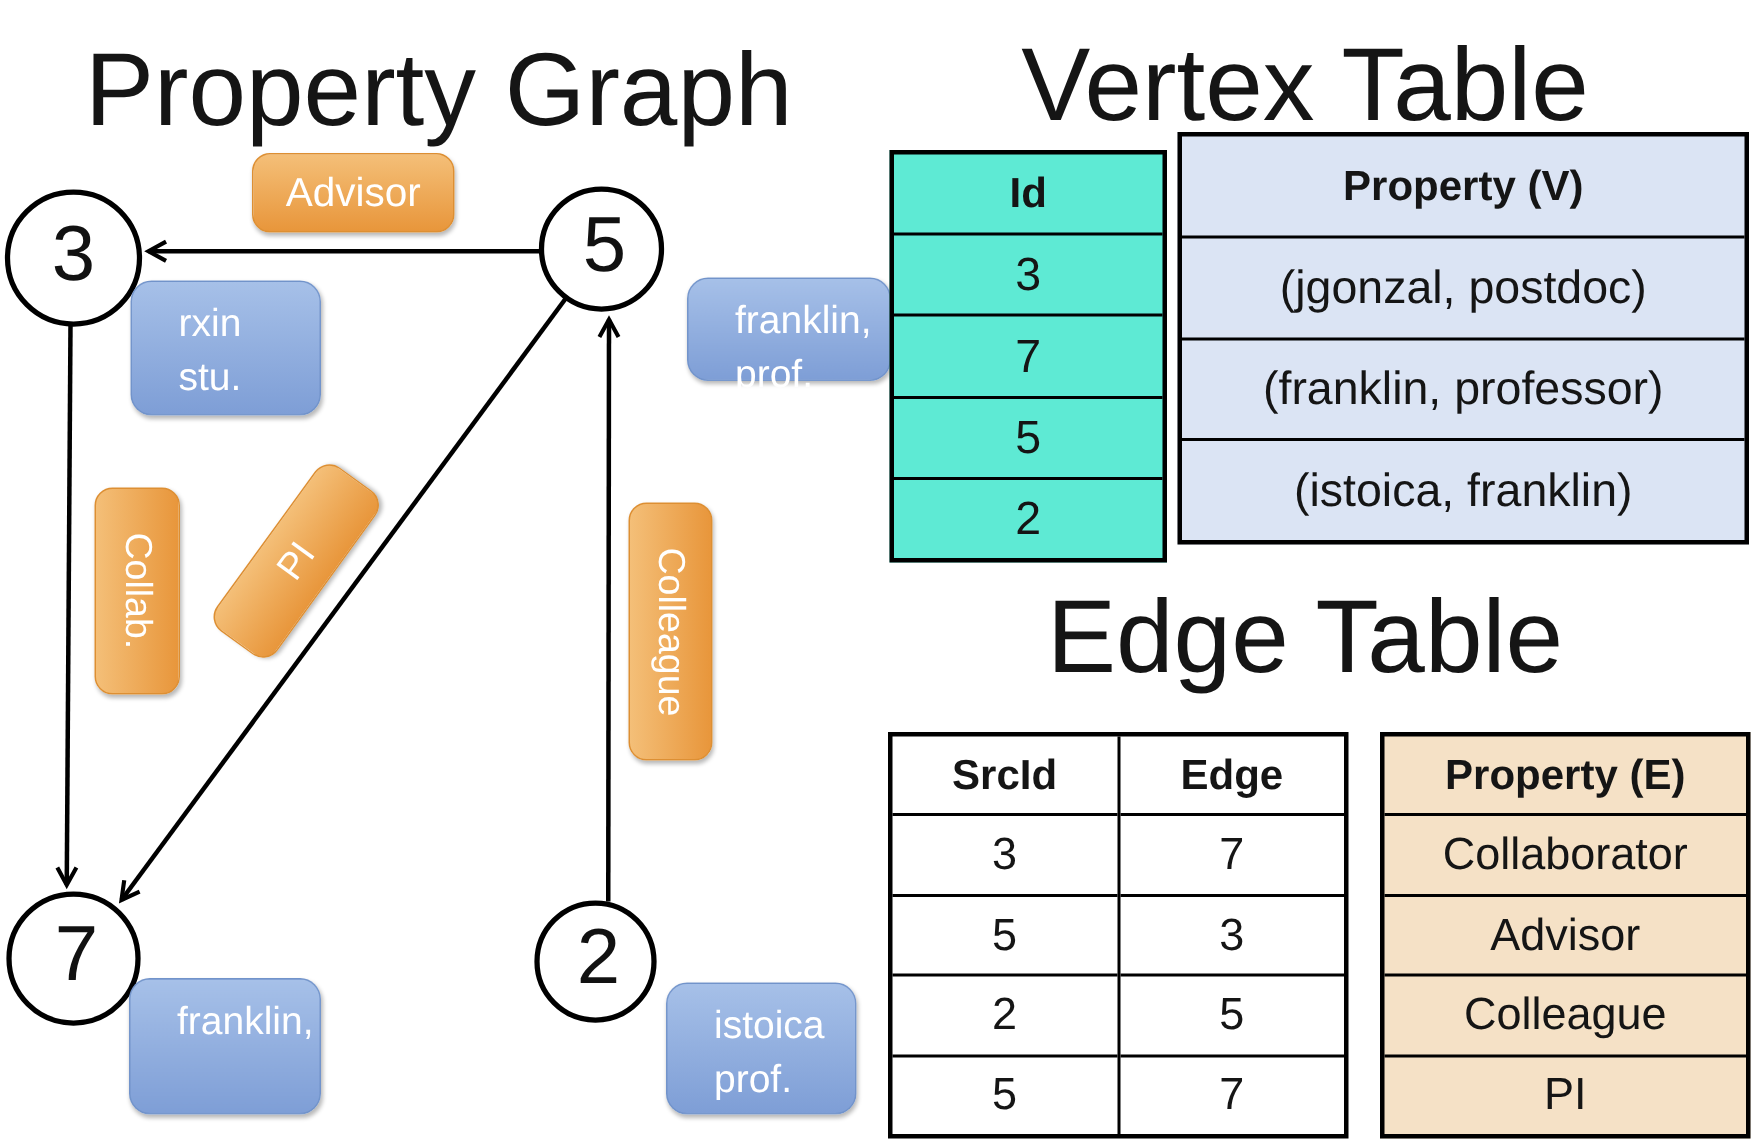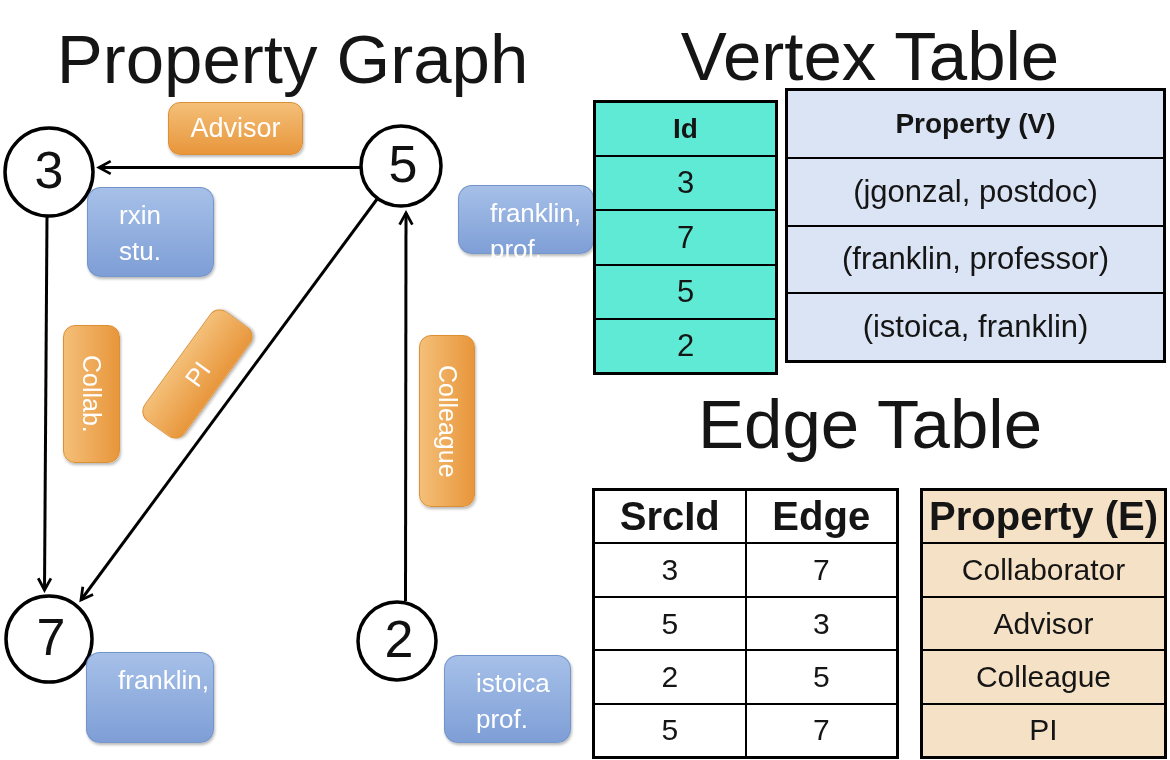--- a/index.html
+++ b/index.html
@@ -55,21 +55,21 @@
   #vt-prop { left:785px; top:88px; width:381px; height:275px;
              background:var(--vertex-fill,#dbe4f4); }
 
   #et-ids  { left:592px; top:488px; width:307px; height:271px;
              border:3px solid #000; position:absolute; display:flex; flex-direction:row; background:#fff; color:#151515; }
   .et-col  { display:flex; flex-direction:column; flex:1; }
   .et-col.dst { border-left:2px solid #000; }
   #et-prop { left:920px; top:488px; width:247px; height:271px;
              background:var(--edge-fill,#f5e1c6); }
   #et-ids .trow, #et-prop .trow { font-size:30px; }
-  #et-ids .trow.th, #et-prop .trow.th { font-size:40px; }
+  #et-ids .trow.th, #et-prop .trow.th { font-size:28px; }
 </style>
 </head>
 <body>
 
 <div id="canvas">
 
   <div class="title" id="title-graph">Property Graph</div>
   <div class="title" id="title-vertex">Vertex Table</div>
   <div class="title" id="title-edge">Edge Table</div>
 

